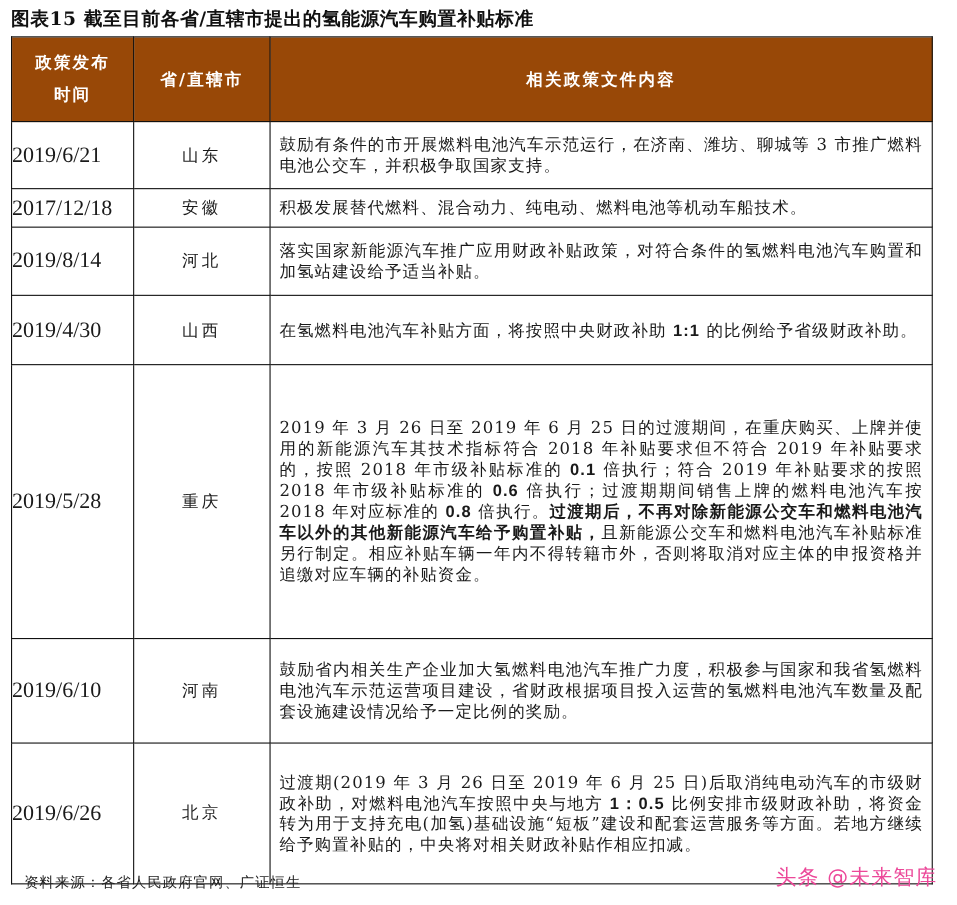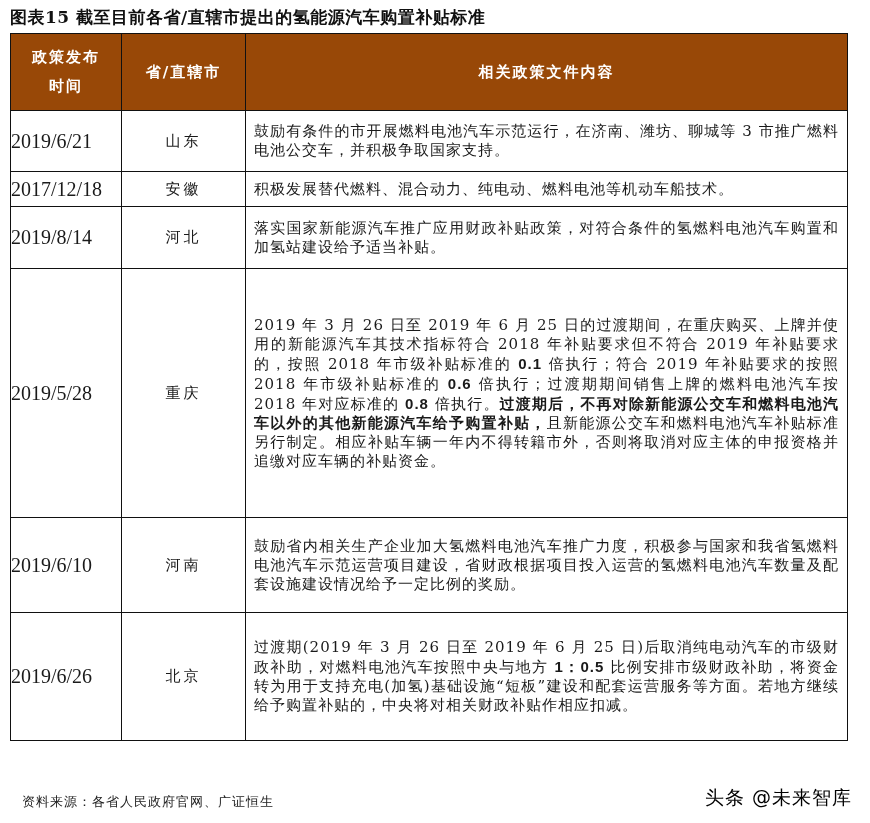--- a/index.html
+++ b/index.html
@@ -15,21 +15,21 @@
   table.policy td.date { font-family:Liberation Serif, serif; font-size:20px;
                          }
   table.policy td.prov { font-size:15px; text-align:center; letter-spacing:3px; }
   table.policy td.content { font-size:15px; line-height:19px; padding:2px 8px 2px 8px;
                             letter-spacing:1px; text-align:justify; }
   table.policy td.content b { font-family:"Liberation Sans",sans-serif; }
   .bold { font-weight:bold; }
   .footer { position:absolute; left:22px; top:793px; font-size:13px; color:#222;
             letter-spacing:1px; white-space:nowrap; }
   .watermark { position:absolute; right:18px; top:785px; font-size:19px;
-               font-family:"DejaVu Sans",sans-serif; color:#000000;
+               font-family:"DejaVu Sans",sans-serif; color:#ec4899;
                white-space:nowrap; letter-spacing:1px; }
 </style>
 </head>
 <body>
 
 <div class="title">图表15 截至目前各省/直辖市提出的氢能源汽车购置补贴标准</div>
 
 <table class="policy">
   <colgroup>
     <col style="width:111px">
@@ -55,20 +55,25 @@
     <tr style="height:35px">
       <td class="date">2017/12/18</td>
       <td class="prov">安徽</td>
       <td class="content">积极发展替代燃料、混合动力、纯电动、燃料电池等机动车船技术。</td>
     </tr>
     <tr style="height:62px">
       <td class="date">2019/8/14</td>
       <td class="prov">河北</td>
       <td class="content">落实国家新能源汽车推广应用财政补贴政策，对符合条件的氢燃料电池汽车购置和加氢站建设给予适当补贴。</td>
     </tr>
+    <tr style="height:63px">
+      <td class="date">2019/4/30</td>
+      <td class="prov">山西</td>
+      <td class="content"><span>在氢燃料电池汽车补贴方面，将按照中央财政补助 </span><b>1:1</b><span> 的比例给予省级财政补助。</span></td>
+    </tr>
     <tr style="height:249px">
       <td class="date">2019/5/28</td>
       <td class="prov">重庆</td>
       <td class="content"><span>2019 年 3 月 26 日至 2019 年 6 月 25 日的过渡期间，在重庆购买、上牌并使用的新能源汽车其技术指标符合 2018 年补贴要求但不符合 2019 年补贴要求的，按照 2018 年市级补贴标准的 </span><b>0.1</b><span> 倍执行；符合 2019 年补贴要求的按照 2018 年市级补贴标准的 </span><b>0.6</b><span> 倍执行；过渡期期间销售上牌的燃料电池汽车按 2018 年对应标准的 </span><b>0.8</b><span> 倍执行。</span><span class="bold">过渡期后，不再对除新能源公交车和燃料电池汽车以外的其他新能源汽车给予购置补贴，</span><span>且新能源公交车和燃料电池汽车补贴标准另行制定。相应补贴车辆一年内不得转籍市外，否则将取消对应主体的申报资格并追缴对应车辆的补贴资金。</span></td>
     </tr>
     <tr style="height:95px">
       <td class="date">2019/6/10</td>
       <td class="prov">河南</td>
       <td class="content">鼓励省内相关生产企业加大氢燃料电池汽车推广力度，积极参与国家和我省氢燃料电池汽车示范运营项目建设，省财政根据项目投入运营的氢燃料电池汽车数量及配套设施建设情况给予一定比例的奖励。</td>
     </tr>

